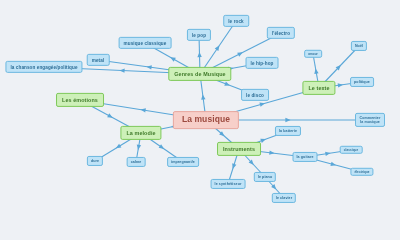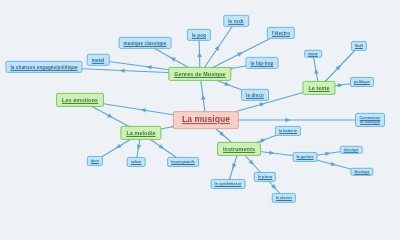--- a/index.html
+++ b/index.html
@@ -25,21 +25,20 @@
   .node {
     position: absolute;
     box-sizing: border-box;
     transform: translate(-50%, -50%);
     text-align: center;
     border-radius: 2px;
     line-height: 1.15;
     white-space: nowrap;
     padding: 2px 4px;
     letter-spacing: 0.1px;
-    text-decoration: underline;
   }
   .node.wrap { white-space: normal; }
   .n-root {
     background: #f7cfc9;
     border: 1px solid #e8a79e;
     color: #9c4a3f;
     font-size: 8.5px;
     font-weight: bold;
     padding: 3px 8px;
   }

